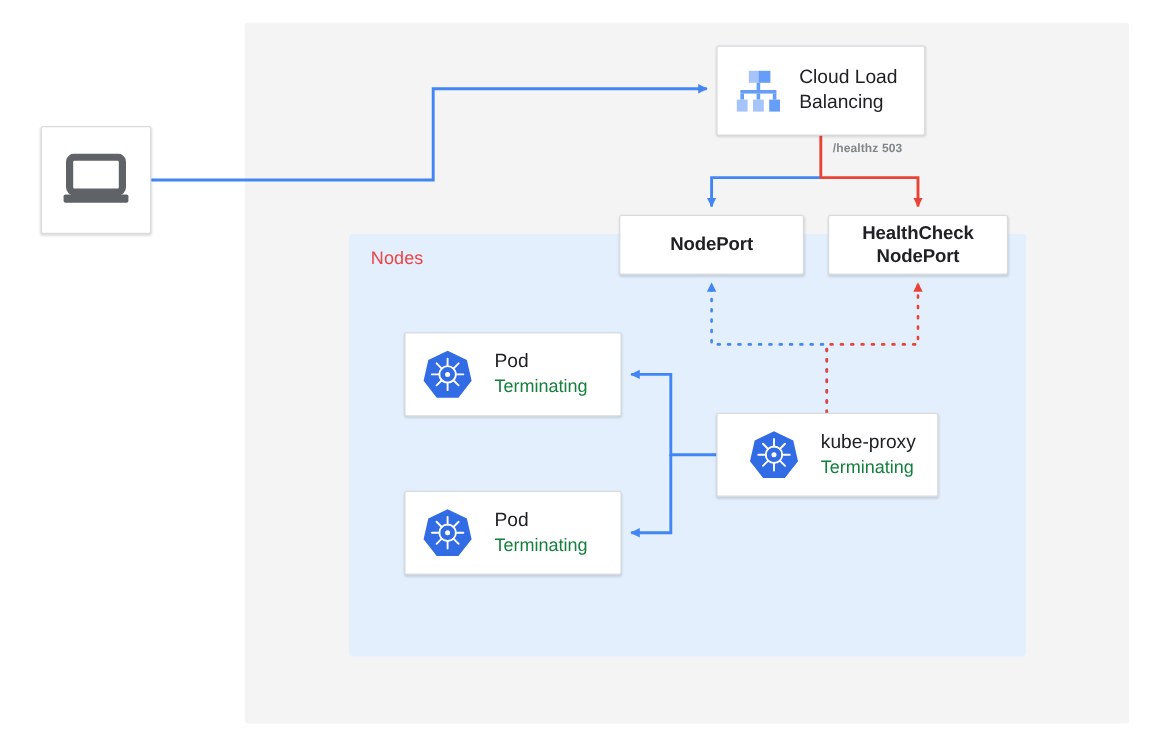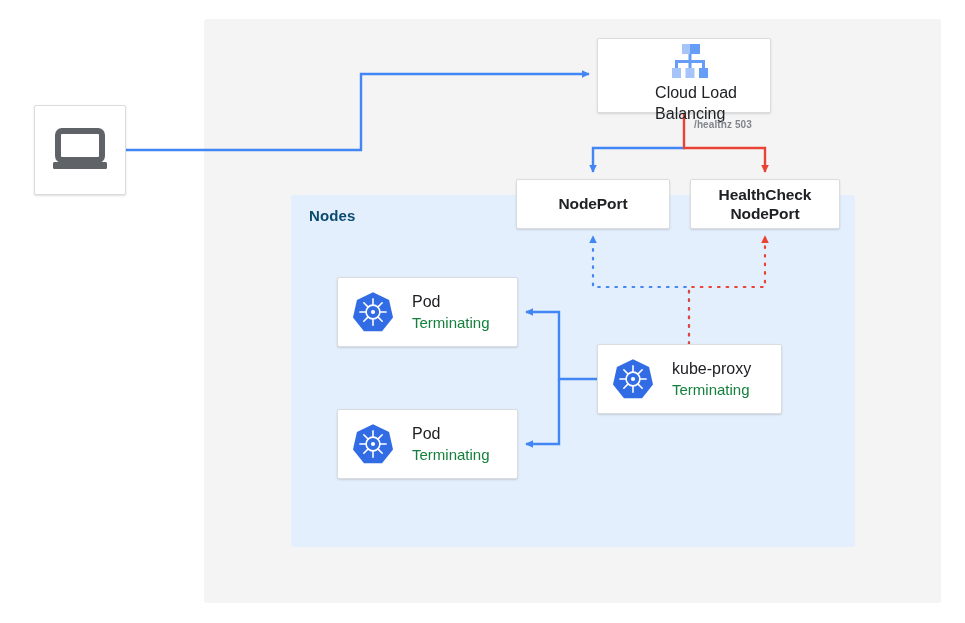--- a/index.html
+++ b/index.html
@@ -36,24 +36,23 @@
     width: 564px;
     height: 352px;
     background: #e3effd;
     border-radius: 3px;
   }
   .nodes-label {
     position: absolute;
     left: 309px;
     top: 207px;
     font-size: 15px;
-    color: #0c4a6e;
+    color: #ef4444;
     letter-spacing: 0.1px;
     white-space: nowrap;
-    font-weight: bold;
   }
   
   .card {
     position: absolute;
     background: #ffffff;
     border: 1px solid #dadce0;
     border-radius: 2px;
     box-shadow: 0 1px 2px rgba(60,64,67,0.18);
     box-sizing: border-box;
     display: flex;
@@ -94,41 +93,40 @@
     white-space: nowrap;
   }
   
   #client-box {
     left: 34px; top: 105px; width: 92px; height: 90px;
     justify-content: center;
   }
   #lb-box {
     left: 597px; top: 38px; width: 174px; height: 75px;
     padding-left: 12px;
-    flex-direction: column;
   }
   #lb-box .card-text { margin-left: 12px; }
   #nodeport-box {
     left: 516px; top: 179px; width: 154px; height: 50px;
   }
   #healthcheck-box {
     left: 690px; top: 179px; width: 150px; height: 50px;
   }
   #pod1-box {
     left: 337px; top: 277px; width: 181px; height: 70px;
     padding-left: 14px;
   }
   #pod2-box {
     left: 337px; top: 409px; width: 181px; height: 70px;
     padding-left: 14px;
   }
   #pod1-box .card-text, #pod2-box .card-text { margin-left: 18px; justify-content: flex-end; }
   #kubeproxy-box {
     left: 597px; top: 344px; width: 185px; height: 70px;
-    padding-left: 14px;
+    padding-left: 26px;
   }
   #kubeproxy-box .card-text { margin-left: 18px; }
   
   .edge-label {
     position: absolute;
     left: 694px;
     top: 119px;
     font-size: 10px;
     font-weight: bold;
     color: #80868b;

